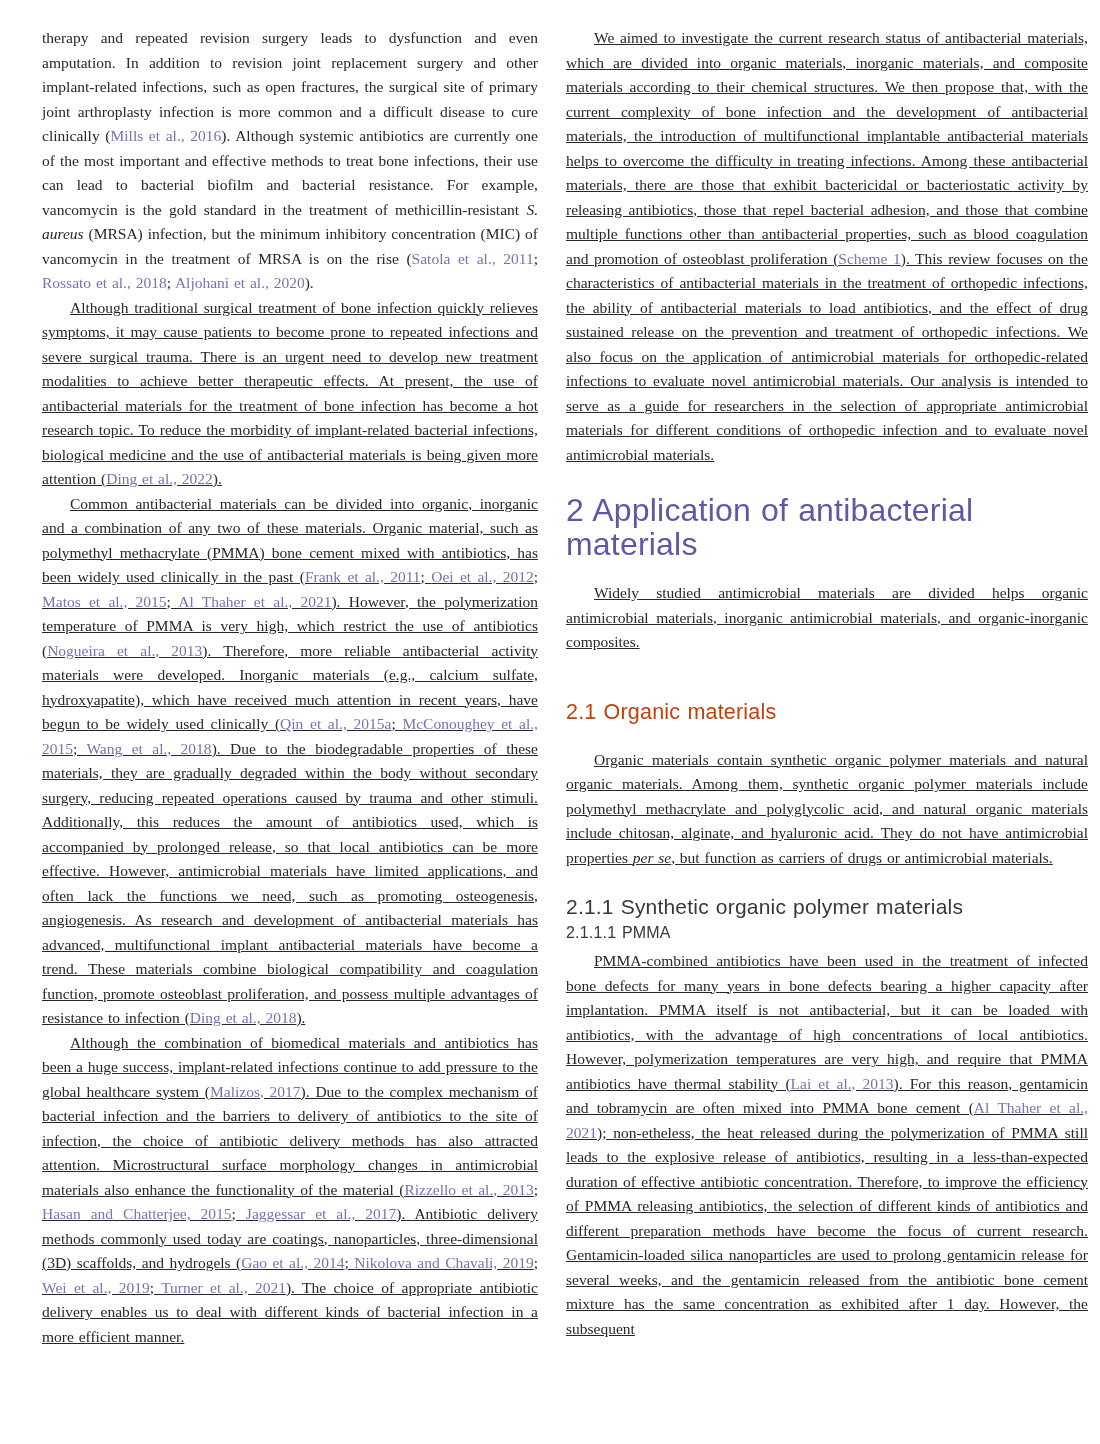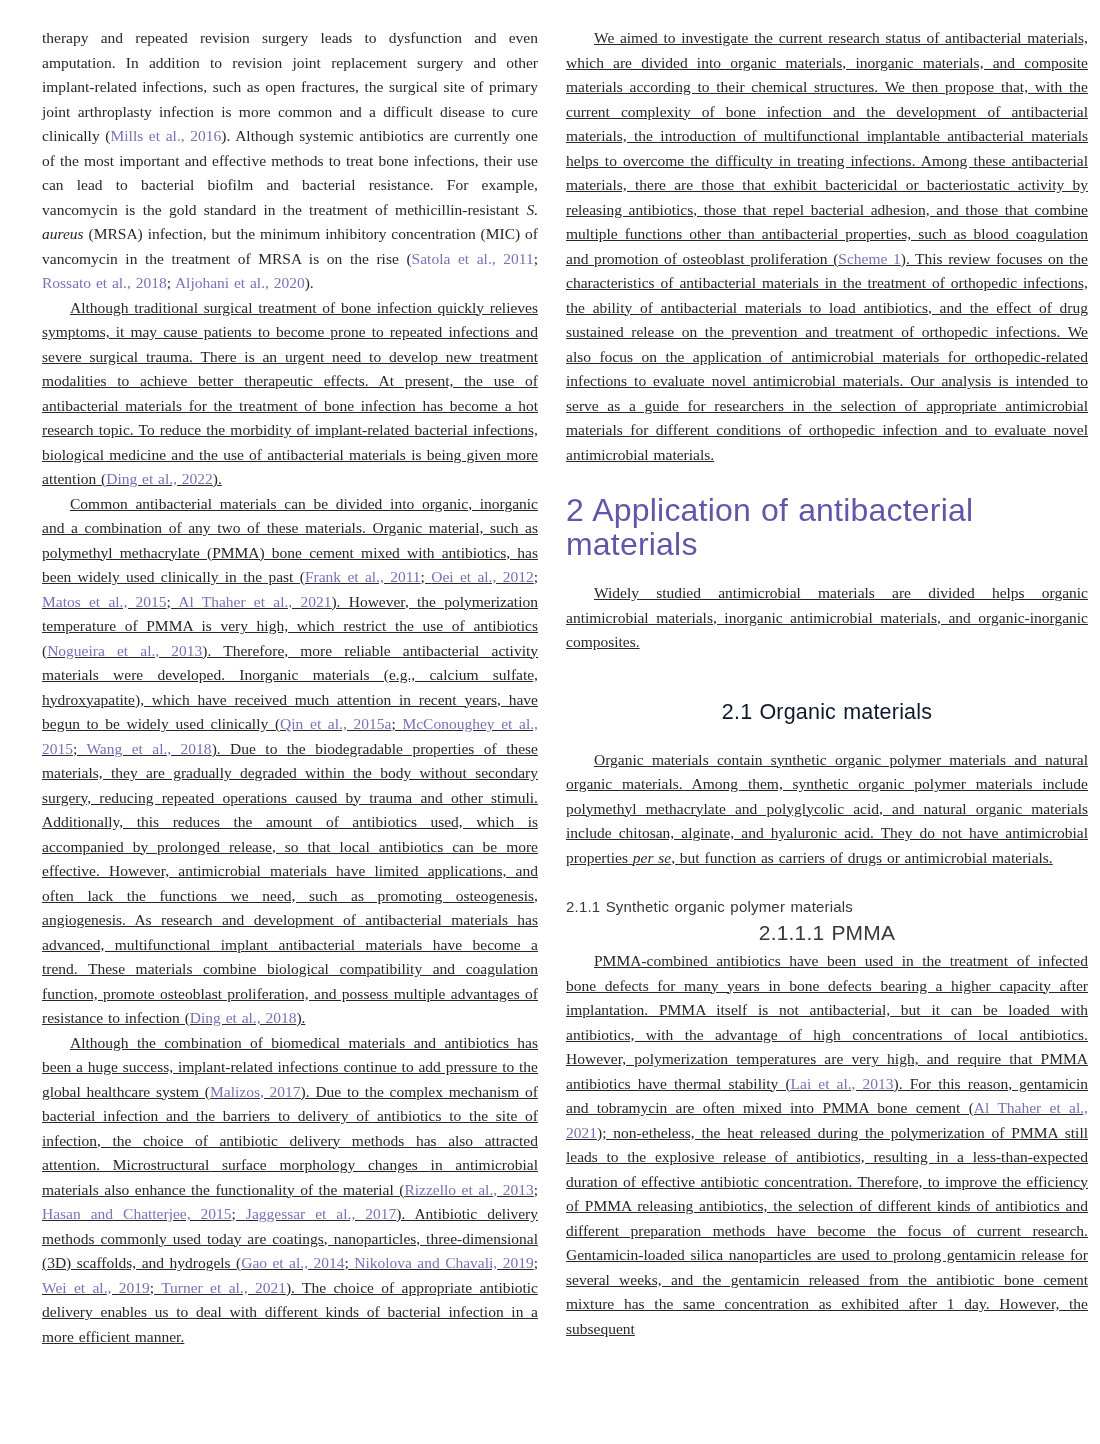--- a/index.html
+++ b/index.html
@@ -39,43 +39,43 @@
     margin: 26px 0 20px 0;
     text-align: left;
     text-indent: 0;
   }
   .h2 {
     font-family: "Liberation Sans", sans-serif;
     font-weight: 500;
     font-size: 21.5px;
     line-height: 27px;
     letter-spacing: 0.2px;
-    color: #0f172a;
+    color: #c2410c;
     margin: 44px 0 22px 0;
-    text-align: center;
+    text-align: left;
   }
   .h3 {
     font-family: "Liberation Sans", sans-serif;
     font-weight: 500;
-    font-size: 15px;
+    font-size: 21px;
     line-height: 25px;
     letter-spacing: 0.2px;
     color: #37373d;
     margin: 24px 0 0 0;
     text-align: left;
   }
   .h4 {
     font-family: "Liberation Sans", sans-serif;
     font-weight: 500;
-    font-size: 21px;
+    font-size: 16px;
     line-height: 22px;
     letter-spacing: 0.2px;
     color: #37373d;
     margin: 3px 0 5px 0;
-    text-align: center;
+    text-align: left;
   }
 </style>
 </head>
 <body>
 
 <div class="page">
   <div class="columns">
     <div class="col col-left">
         <p><span>therapy and repeated revision surgery leads to dysfunction and even amputation. In addition to revision joint replacement surgery and other implant-related infections, such as open fractures, the surgical site of primary joint arthroplasty infection is more common and a difficult disease to cure clinically (</span><span class="cite">Mills et al., 2016</span><span>). Although systemic antibiotics are currently one of the most important and effective methods to treat bone infections, their use can lead to bacterial biofilm and bacterial resistance. For example, vancomycin is the gold standard in the treatment of methicillin-resistant </span><em>S. aureus</em><span> (MRSA) infection, but the minimum inhibitory concentration (MIC) of vancomycin in the treatment of MRSA is on the rise (</span><span class="cite">Satola et al., 2011</span><span>; </span><span class="cite">Rossato et al., 2018</span><span>; </span><span class="cite">Aljohani et al., 2020</span><span>).</span></p>
         <p class="indent"><span>Although traditional surgical treatment of bone infection quickly relieves symptoms, it may cause patients to become prone to repeated infections and severe surgical trauma. There is an urgent need to develop new treatment modalities to achieve better therapeutic effects. At present, the use of antibacterial materials for the treatment of bone infection has become a hot research topic. To reduce the morbidity of implant-related bacterial infections, biological medicine and the use of antibacterial materials is being given more attention (</span><span class="cite">Ding et al., 2022</span><span>).</span></p>

